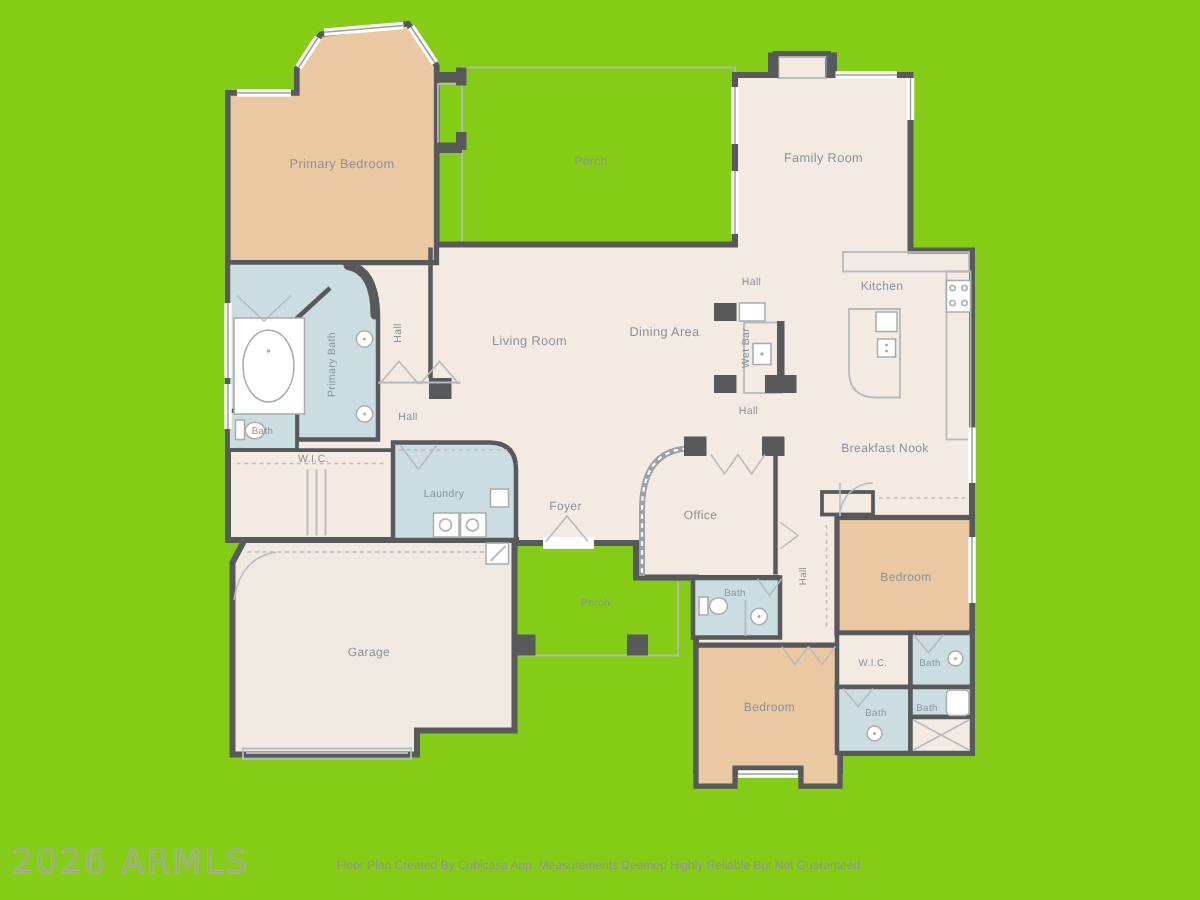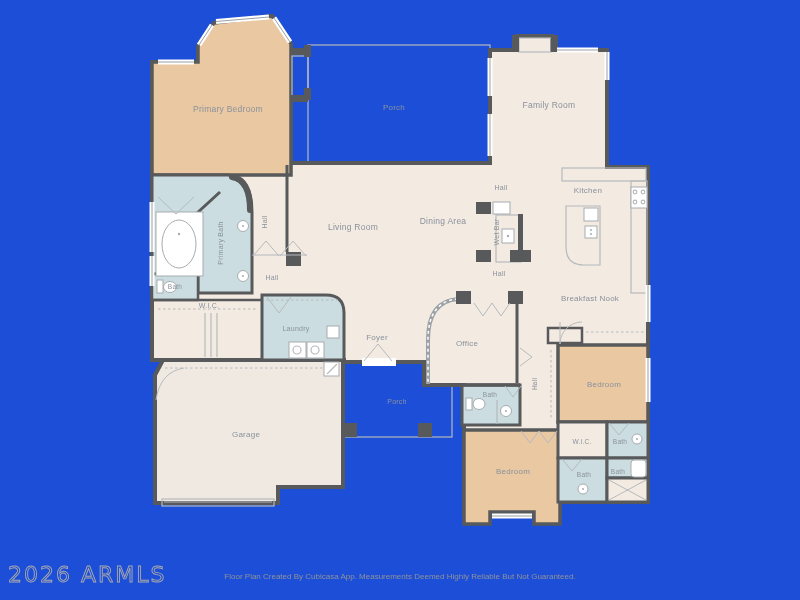--- a/index.html
+++ b/index.html
@@ -1,16 +1,16 @@
 <!DOCTYPE html>
 <html style="--c-floor_cream: #f3eae2; --c-floor_tan: #eac8a2; --c-floor_blue: #cbdde0; --c-floor_porch: #e7e9ea; --c-floor_garage: #efe9e2; --c-wall: #57595b; --c-label_text: #8a929c; --c-line_light: #b6babd; --c-fixture: #a7acaf; --c-window: #9aa0a4; --c-watermark: #a9a9a9; --c-footer_text: #8f9397;"><head>
 <meta charset="utf-8">
 <style>
   html,body{margin:0;padding:0;background:#ffffff;}
-  .page{position:relative;width:800px;height:600px;background:#1d4ed8;overflow:hidden;}
+  .page{position:relative;width:800px;height:600px;background:#84cc16;overflow:hidden;}
   svg{display:block;}
   .flr-cream{fill:var(--c-floor_cream);}
   .flr-tan{fill:var(--c-floor_tan);}
   .flr-blue{fill:var(--c-floor_blue);}
   .flr-porch{fill:var(--c-floor_porch);}
   .flr-garage{fill:var(--c-floor_garage);}
   .walled{stroke:var(--c-wall);stroke-linejoin:miter;}
   .w4{stroke-width:4;}.w35{stroke-width:3.5;}.w3{stroke-width:3;}.w25{stroke-width:2.5;}
   .wall-line{stroke:var(--c-wall);fill:none;}
   .wallfill{fill:var(--c-wall);stroke:none;}

